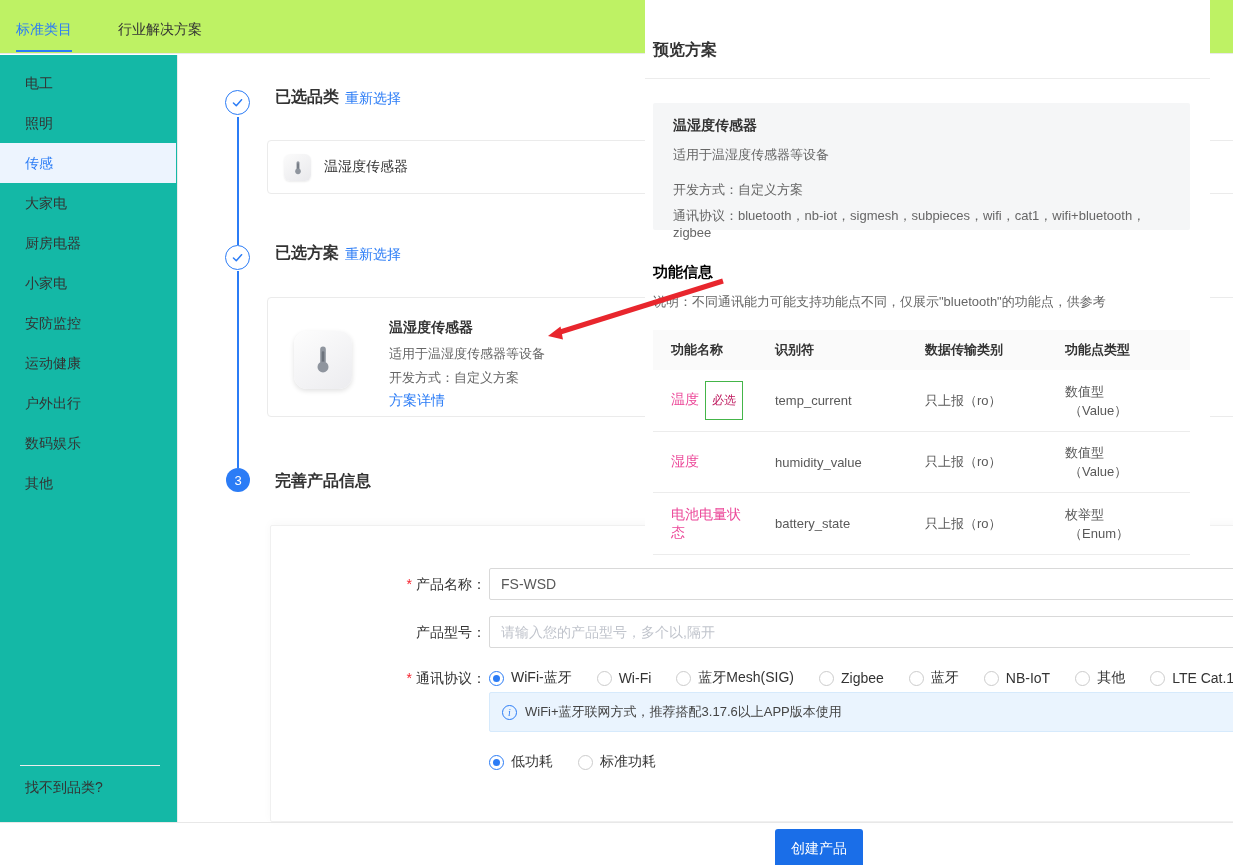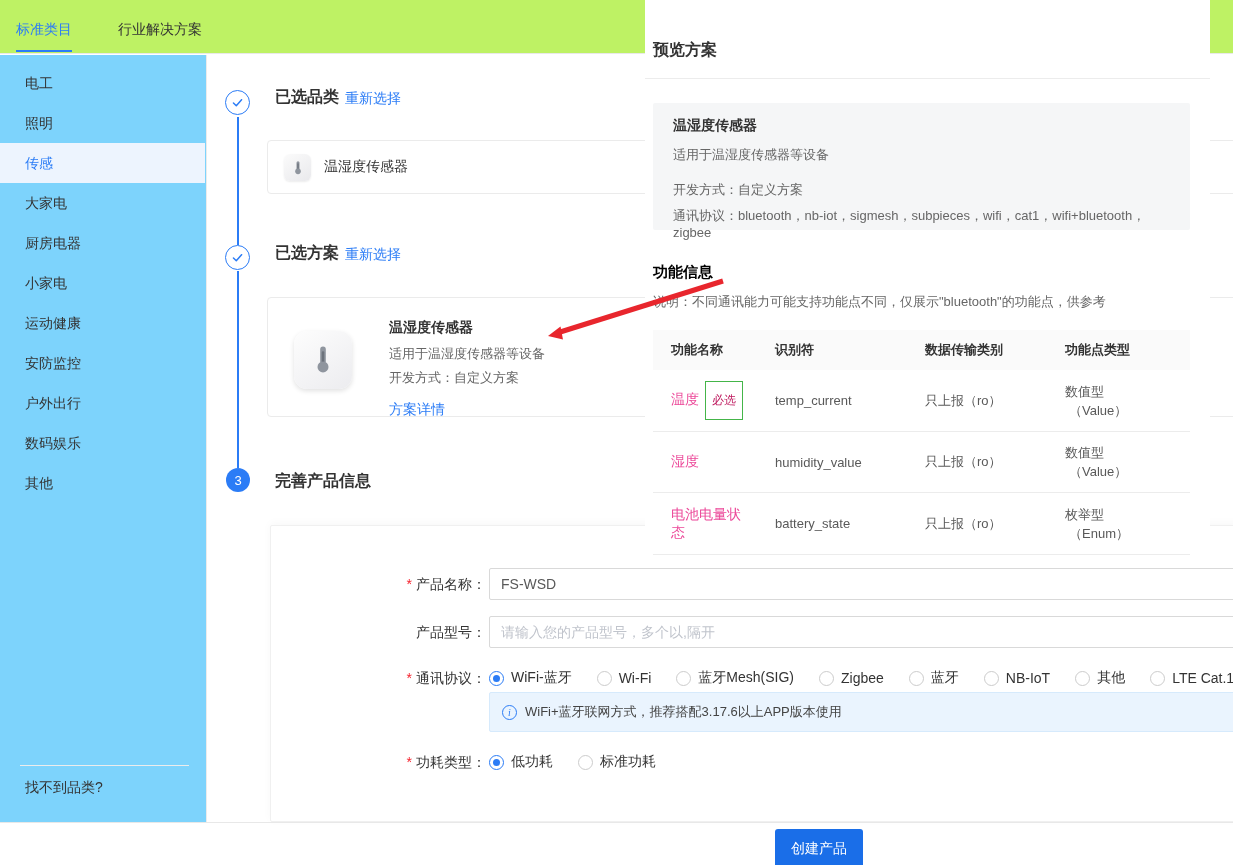--- a/index.html
+++ b/index.html
@@ -11,21 +11,21 @@
   }
 
   
   .topbar { position:absolute; left:0; top:0; width:1233px; height:54px; border-bottom:1px solid #e9e9e9; background:#bef264; }
   .tab { position:absolute; top:21px; font-size:14px; cursor:pointer; }
   .tab-active { color:#2b7cf6; }
   .tab-active .underline { position:absolute; left:0; bottom:-13px; height:2px; width:100%; background:#2b7cf6; }
   .tab-plain { color:#333; }
 
   
-  .sidebar { position:absolute; left:0; top:55px; width:207px; height:767px; border-right:1px solid #ebebeb; background:#7dd3fc; }
+  .sidebar { position:absolute; left:0; top:55px; width:178px; height:767px; border-right:1px solid #ebebeb; background:#14b8a6; }
   .side-list { position:absolute; top:8px; left:0; right:1px; }
   .side-item { height:40px; line-height:40px; padding-left:25px; font-size:14px; color:#333; cursor:pointer; }
   .side-item.selected { background:#edf4fe; color:#2b7cf6; }
   .side-divider { position:absolute; left:20px; right:17px; top:710px; height:1px; background:#ececec; }
   .side-footer { position:absolute; left:25px; top:712px; height:40px; line-height:40px; font-size:14px; color:#333; cursor:pointer; }
 
   
   .main { position:absolute; left:207px; top:55px; right:0; height:767px; background:#fff; }
   .rail { position:absolute; left:30px; width:2px; background:#2b7cf6; }
   .step-circle { position:absolute; left:18px; width:25px; height:25px; border-radius:50%; border:1px solid #2b7cf6; background:#fff; display:flex; align-items:center; justify-content:center; }
@@ -40,21 +40,21 @@
     display:flex; align-items:center; justify-content:center; }
   .cat-name { position:absolute; left:56px; top:0; height:100%; display:flex; align-items:center; font-size:14px; color:#333; }
 
   .sol-icon { position:absolute; left:26px; top:33px; width:58px; height:58px; border-radius:13px;
     background:linear-gradient(145deg,#fdfdfd,#ececef); box-shadow:0 2px 5px rgba(0,0,0,.12);
     display:flex; align-items:center; justify-content:center; }
   .sol-text { position:absolute; left:121px; top:21px; }
   .sol-name { font-size:14px; font-weight:700; color:#333; }
   .sol-desc { font-size:13px; color:#666; margin-top:8px; }
   .sol-dev  { font-size:13px; color:#666; margin-top:6px; }
-  .sol-link { font-size:14px; color:#2b7cf6; margin-top:14px; cursor:pointer; }
+  .sol-link { font-size:14px; color:#2b7cf6; margin-top:5px; cursor:pointer; }
 
   
   .form-card { position:absolute; left:63px; top:470px; right:-10px; height:297px; background:#fff; border:1px solid #f0f0f0; border-radius:2px; box-shadow:0 -2px 10px rgba(0,0,0,.03); }
   .f-label { position:absolute; left:0; width:215px; height:32px; line-height:32px; text-align:right; font-size:14px; color:#333; }
   .req { color:#f5222d; margin-right:4px; }
   .f-input { position:absolute; left:218px; right:6px; height:32px; border:1px solid #d9d9d9; border-radius:2px; font-size:14px; color:#595959; padding:0 11px; font-family:inherit; background:#fff; outline:none; }
   .f-input::placeholder { color:#c0c4cc; }
   .radio-row { position:absolute; left:218px; right:6px; height:32px; display:flex; align-items:center; gap:25px; }
   .radio-opt { display:flex; align-items:center; gap:7px; font-size:14px; color:#333; cursor:pointer; white-space:nowrap; }
   .radio { width:15px; height:15px; border-radius:50%; border:1px solid #ccc; background:#fff; position:relative; flex:none; }
@@ -107,22 +107,22 @@
 </div>
 
 <div class="sidebar">
   <div class="side-list">
     <div class="side-item">电工</div>
     <div class="side-item">照明</div>
     <div class="side-item selected">传感</div>
     <div class="side-item">大家电</div>
     <div class="side-item">厨房电器</div>
     <div class="side-item">小家电</div>
+    <div class="side-item">安防监控</div>
     <div class="side-item">运动健康</div>
-    <div class="side-item">安防监控</div>
     <div class="side-item">户外出行</div>
     <div class="side-item">数码娱乐</div>
     <div class="side-item">其他</div>
   </div>
   <div class="side-divider"></div>
   <div class="side-footer">找不到品类?</div>
 </div>
 
 <div class="main">
 
@@ -222,23 +222,20 @@
           <span class="radio"></span>
           <span>LTE Cat.1</span>
         </label>
     </div>
 
     <div class="hint">
       <span class="info-i">i</span>
       <span>WiFi+蓝牙联网方式，推荐搭配3.17.6以上APP版本使用</span>
     </div>
 
-    <div class="f-label" style="top:220px;">
-      <span class="req">*</span><span>功耗类型：</span>
-    </div>
     <div class="radio-row" style="top:220px;">
       <label class="radio-opt">
           <span class="radio checked"></span>
           <span>低功耗</span>
         </label>
       <label class="radio-opt">
           <span class="radio"></span>
           <span>标准功耗</span>
         </label>
     </div>

